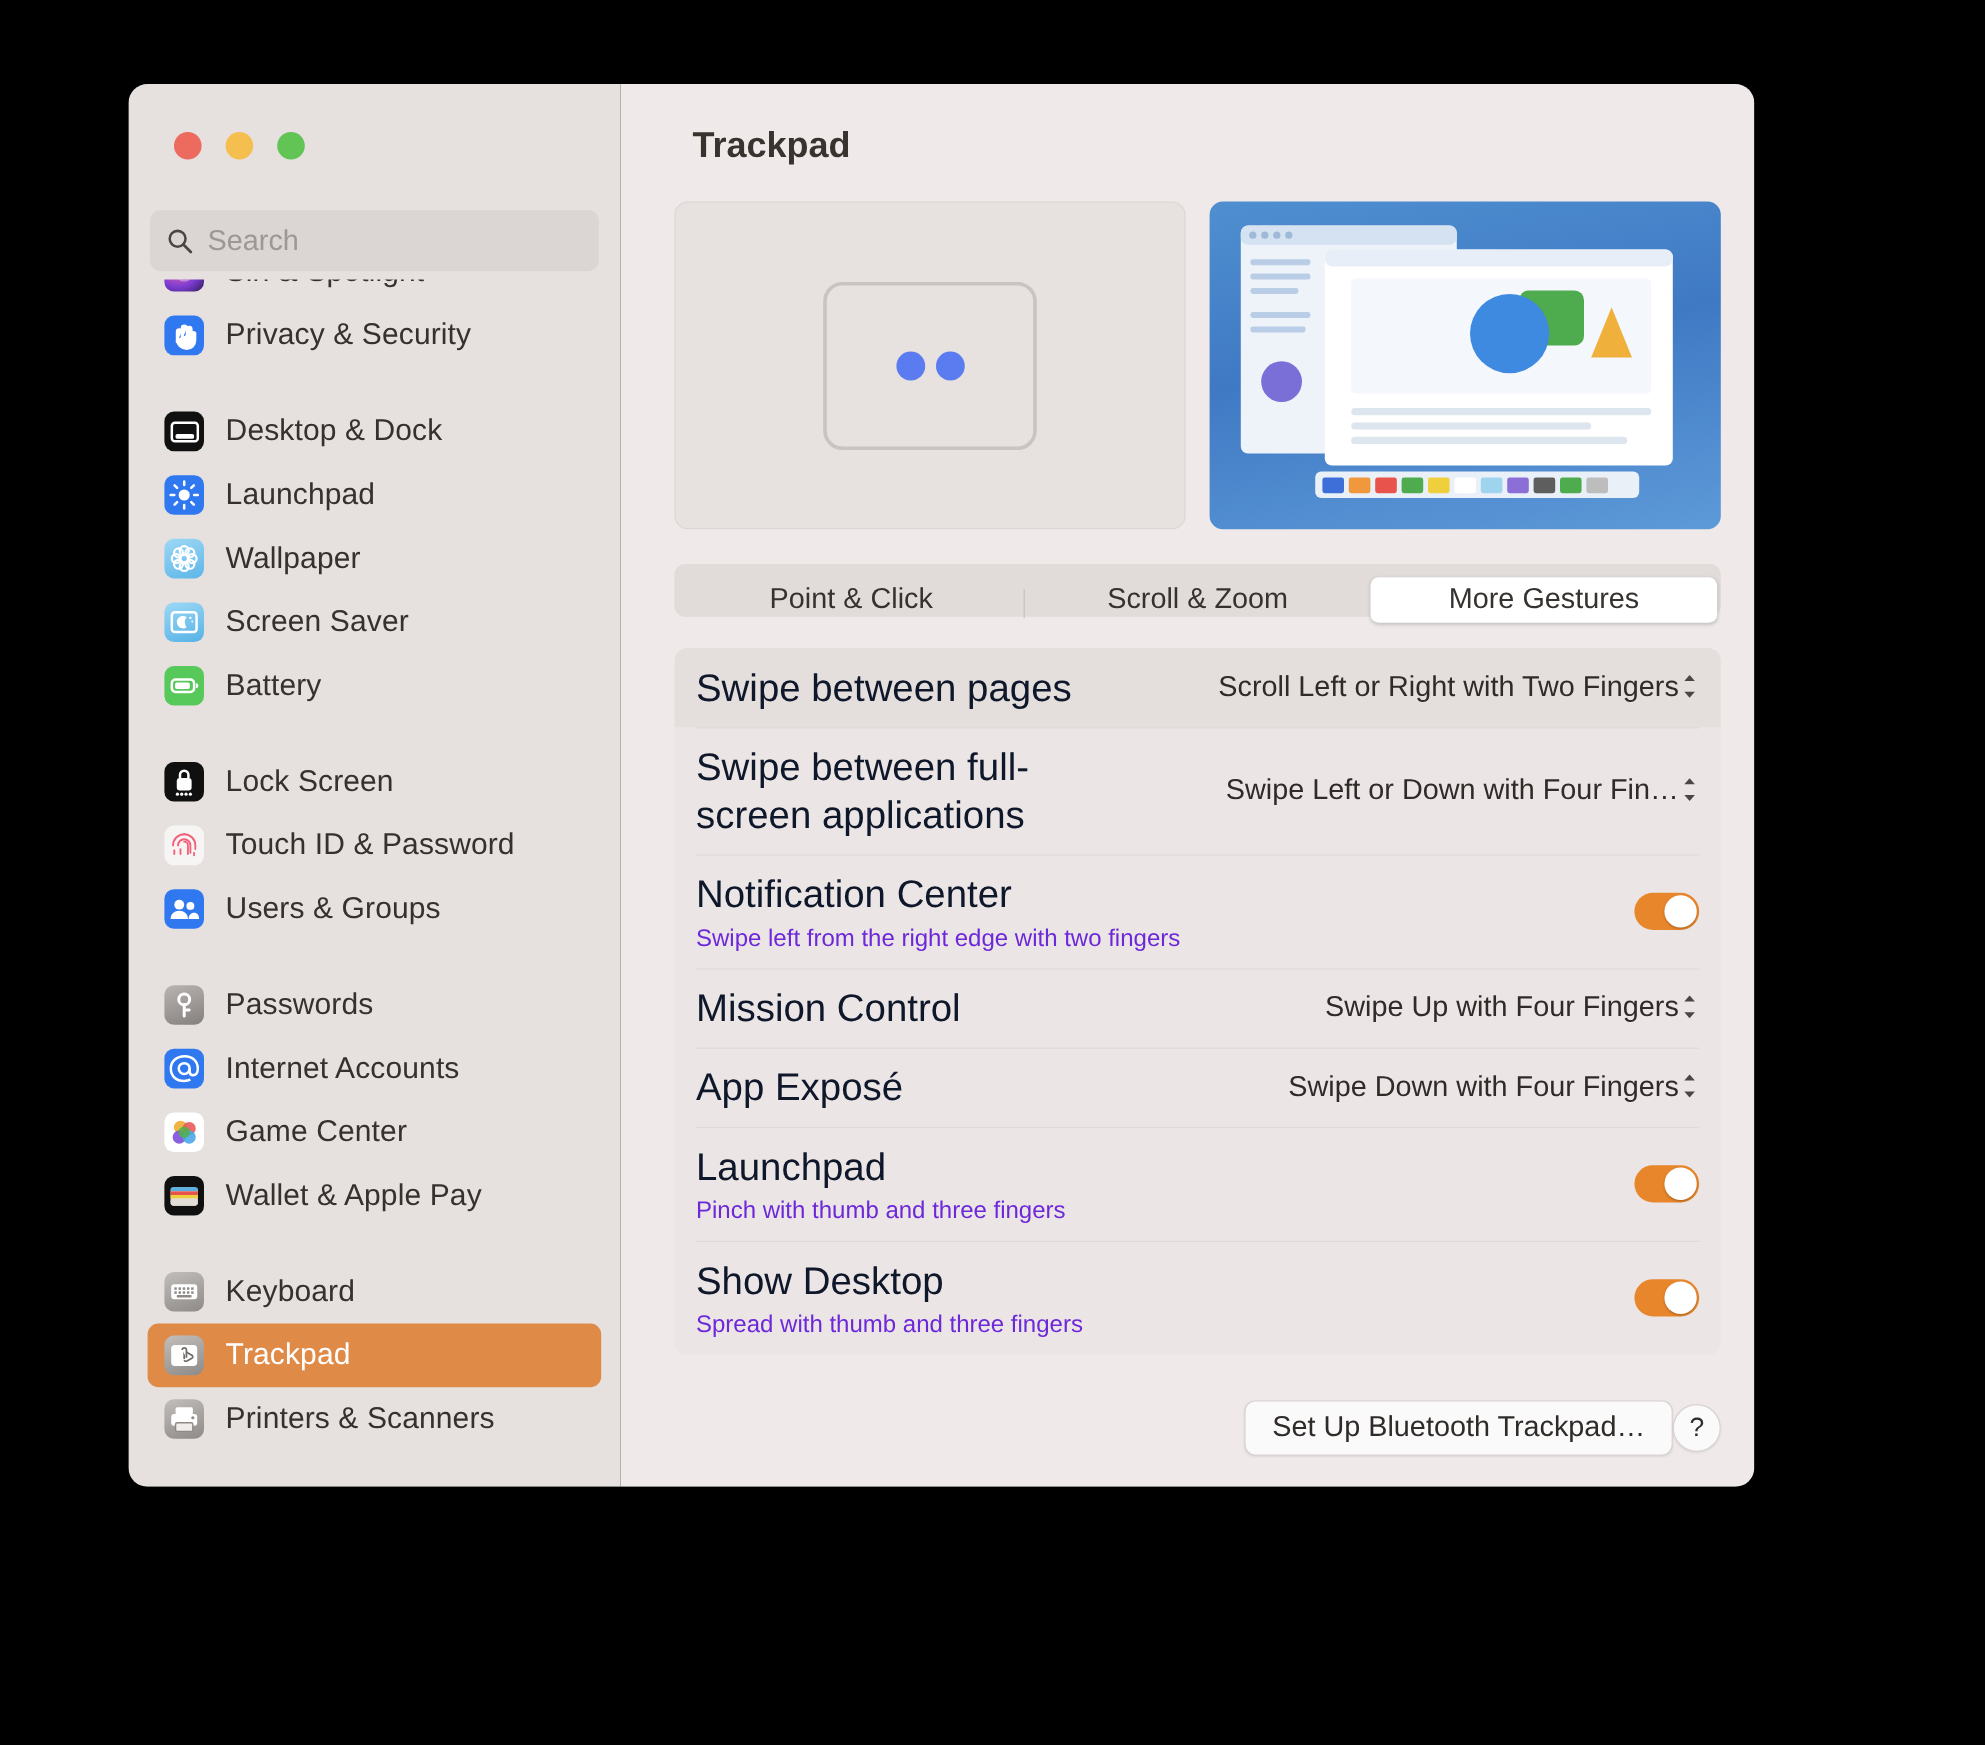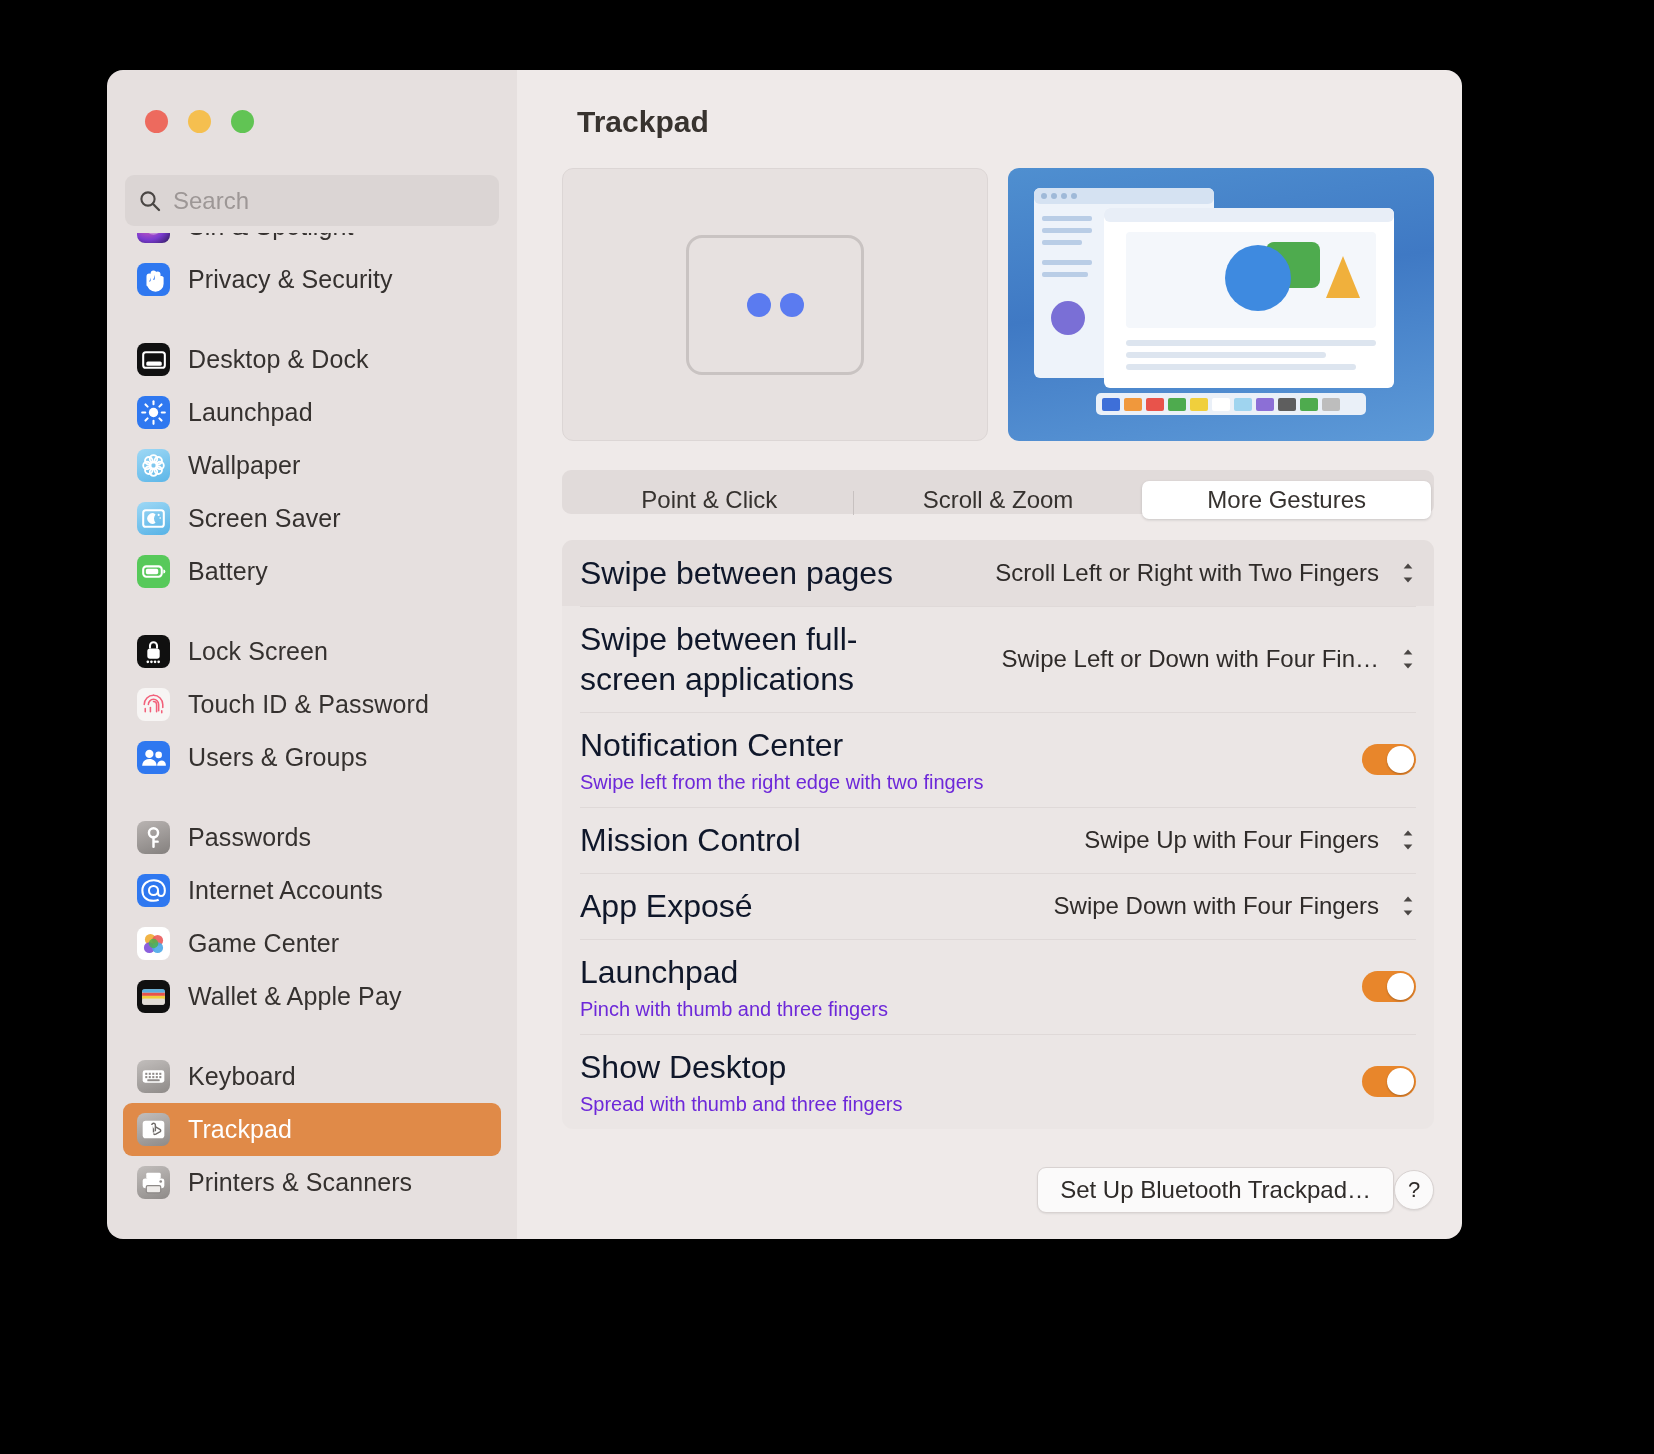--- a/index.html
+++ b/index.html
@@ -149,21 +149,21 @@
   }
   .srow.first { background: #E4DEDD; }
   .srow + .srow::before {
     content: ""; position: absolute; left: 18px; right: 18px; top: 0;
     height: 1px; background: #dfd9d8;
   }
   .srow-text { flex: 1; padding: 13px 0; }
   .srow-title { font-size: 32px; color: #0f172a; line-height: 1.25; }
   .srow-sub { font-size: 20px; color: #6d28d9; margin-top: 5px; line-height: 1.2; }
   .srow-right {
-    display: flex; align-items: center; gap: 21px;
+    display: flex; gap: 1px;
     flex: 0 0 auto;
   }
   .popup-value {
     font-size: 24px; color: #2f2b29;
     white-space: nowrap;
     max-width: 400px; overflow: hidden; text-overflow: ellipsis;
   }
   .chev { width: 16px; height: 26px; flex: 0 0 16px; }
   .toggle {
     width: 54px; height: 31px;

